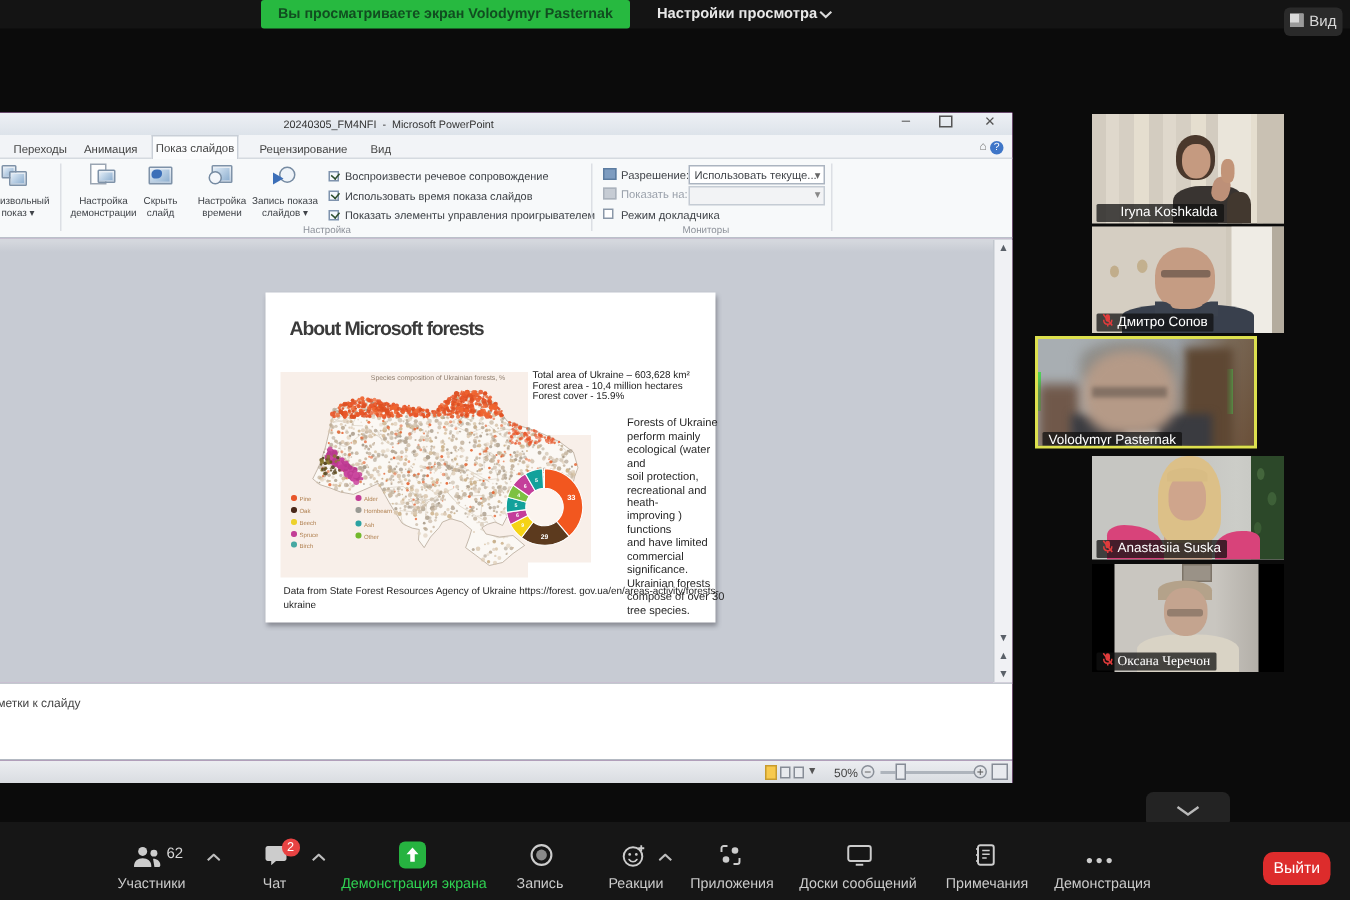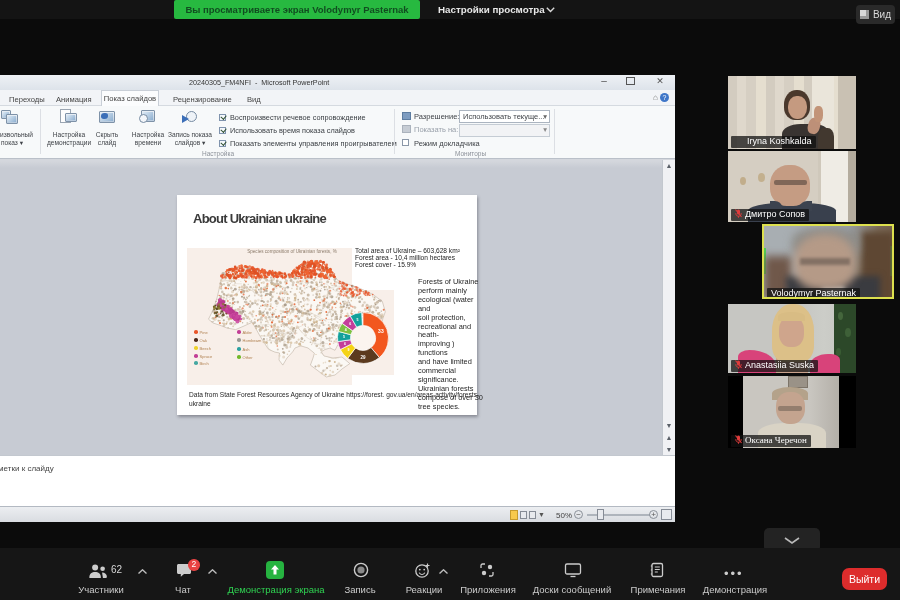--- a/index.html
+++ b/index.html
@@ -124,21 +124,21 @@
       <div style="position:absolute;left:459px;top:17.5px;width:91px;height:13px;background:#f2f3f5;border:1px solid #c5ccd4;font-size:7.5px;">
           <span style="position:absolute;right:2px;color:#888;">▾</span>
         </div>
       <div style="position:absolute;left:402px;top:33px;width:7px;height:7px;border:1px solid #8a97a8;background:#fff;"></div>
       <div style="position:absolute;left:414px;top:33px;font-size:7.5px;">Режим докладчика</div>
       <div class="glabel" style="left:455px;">Мониторы</div>
       <div class="rsep" style="left:554px;"></div>
     </div>
     <div id="slidearea">
       <div id="slide">
-        <div id="stitle">About Ukrainian ukraine</div>
+        <div id="stitle">About Microsoft forests</div>
         <div id="mapblock"></div>
         <div id="mapblock2"></div>
         <div id="mapcap">Species composition of Ukrainian forests, %</div>
         <svg id="mapsvg" style="position:absolute;left:10px;top:53px;" width="210" height="140" viewBox="0 0 210 140">
             <defs>
               <clipPath id="ukr">
                 <path d="M21.5 71.2 L25.9 62.3 L30.0 50.0 L35.8 25.3 L44.0 21.0 L57.4 18.7 L66.0 21.5 L76.1 23.8 L87.0 24.6 L95.0 27.0 L103.7 28.3 L109.0 22.0 L116.5 16.4 L124.0 13.5 L130.3 12.7 L136.0 15.0 L142.1 20.9 L147.0 27.0 L151.0 32.7 L160.0 36.0 L168.0 38.5 L175.6 41.6 L186.0 46.5 L195.3 53.4 L198.3 63.8 L196.0 70.0 L194.3 77.1 L186.0 80.0 L179.6 83.0 L172.7 90.4 L163.0 93.0 L151.0 96.4 L148.0 102.3 L143.0 100.0 L138.0 101.5 L134.3 103.8 L137.0 108.0 L146.0 110.0 L155.0 109.0 L162.8 115.6 L155.0 121.0 L148.0 127.0 L139.2 129.0 L130.0 122.0 L123.4 117.1 L126.0 110.0 L127.4 105.2 L121.0 100.0 L113.6 97.8 L108.0 100.0 L105.7 103.8 L100.0 110.0 L95.8 117.1 L92.0 112.0 L92.5 105.0 L87.9 104.1 L83.0 102.0 L81.1 100.8 L73.0 88.0 L65.3 74.2 L57.0 78.0 L48.6 81.6 L40.0 80.0 L32.8 77.2 L26.0 75.0 L21.5 71.2 Z"></path>
               </clipPath>
             </defs>
             <path d="M21.5 71.2 L25.9 62.3 L30.0 50.0 L35.8 25.3 L44.0 21.0 L57.4 18.7 L66.0 21.5 L76.1 23.8 L87.0 24.6 L95.0 27.0 L103.7 28.3 L109.0 22.0 L116.5 16.4 L124.0 13.5 L130.3 12.7 L136.0 15.0 L142.1 20.9 L147.0 27.0 L151.0 32.7 L160.0 36.0 L168.0 38.5 L175.6 41.6 L186.0 46.5 L195.3 53.4 L198.3 63.8 L196.0 70.0 L194.3 77.1 L186.0 80.0 L179.6 83.0 L172.7 90.4 L163.0 93.0 L151.0 96.4 L148.0 102.3 L143.0 100.0 L138.0 101.5 L134.3 103.8 L137.0 108.0 L146.0 110.0 L155.0 109.0 L162.8 115.6 L155.0 121.0 L148.0 127.0 L139.2 129.0 L130.0 122.0 L123.4 117.1 L126.0 110.0 L127.4 105.2 L121.0 100.0 L113.6 97.8 L108.0 100.0 L105.7 103.8 L100.0 110.0 L95.8 117.1 L92.0 112.0 L92.5 105.0 L87.9 104.1 L83.0 102.0 L81.1 100.8 L73.0 88.0 L65.3 74.2 L57.0 78.0 L48.6 81.6 L40.0 80.0 L32.8 77.2 L26.0 75.0 L21.5 71.2 Z" fill="#fbf8f4" stroke="#b3a494" stroke-width="0.5"></path>
@@ -2411,21 +2411,21 @@
     <div style="position:absolute;left:46px;top:29px;width:33px;height:5px;background:rgba(60,50,45,.5);border-radius:2px;"></div>
     <div style="position:absolute;left:42px;top:50px;width:12px;height:10px;background:#3c434f;border-radius:0 60% 0 0;"></div>
     <div style="position:absolute;left:72px;top:50px;width:12px;height:10px;background:#3c434f;border-radius:60% 0 0 0;"></div>
     <div class="nlabel" style="top:58px;"><span class="mic"><svg width="7" height="9" viewBox="0 0 7 9">
             <rect x="2" y="0.5" width="3" height="5" rx="1.5" fill="#e03c3c"></rect>
             <path d="M0.8 4.2c0 2 1.2 3 2.7 3s2.7-1 2.7-3" fill="none" stroke="#e03c3c" stroke-width="1"></path>
             <path d="M3.5 7.2v1.5" stroke="#e03c3c" stroke-width="1"></path>
             <path d="M0.5 0.5l6 7.5" stroke="#e03c3c" stroke-width="1.1"></path>
           </svg></span>Дмитро Сопов</div>
   </div>
-  <div class="tile" id="t3" style="top:224px;height:75px;left:762px;width:132px;border:2px solid #dde04e;background:linear-gradient(110deg,#a8aeb2 0 38%,#9aa0a6 55%,#7a6a58 75%,#6a4f38 100%);">
+  <div class="tile" id="t3" style="top:224px;height:75px;left:690px;width:148px;border:2px solid #dde04e;background:linear-gradient(110deg,#a8aeb2 0 38%,#9aa0a6 55%,#7a6a58 75%,#6a4f38 100%);">
     <div style="position:absolute;left:-2px;top:22px;width:4px;height:26px;background:#4ed157;"></div>
     <div style="position:absolute;left:126px;top:20px;width:4px;height:30px;background:#4ed157;"></div>
     <div style="position:absolute;left:0px;top:30px;width:28px;height:45px;background:#70584a;filter:blur(4px);"></div>
     <div style="position:absolute;left:98px;top:6px;width:32px;height:69px;background:#5e4733;filter:blur(3px);"></div>
     <div style="position:absolute;left:22px;top:50px;width:94px;height:25px;background:#3a3b40;filter:blur(3px);"></div>
     <div style="position:absolute;left:58px;top:60px;width:22px;height:15px;background:#cfd2d4;filter:blur(2.5px);"></div>
     <div style="position:absolute;left:28px;top:1px;width:66px;height:26px;background:#8e8d89;filter:blur(4px);border-radius:50% 50% 0 0;"></div>
     <div style="position:absolute;left:30px;top:8px;width:62px;height:56px;background:#b59a87;filter:blur(4px);border-radius:46% 46% 40% 40%;"></div>
     <div style="position:absolute;left:36px;top:32px;width:50px;height:7px;background:rgba(70,62,58,.45);filter:blur(1.5px);"></div>
     <div class="nlabel" style="top:62px;">Volodymyr Pasternak</div>

